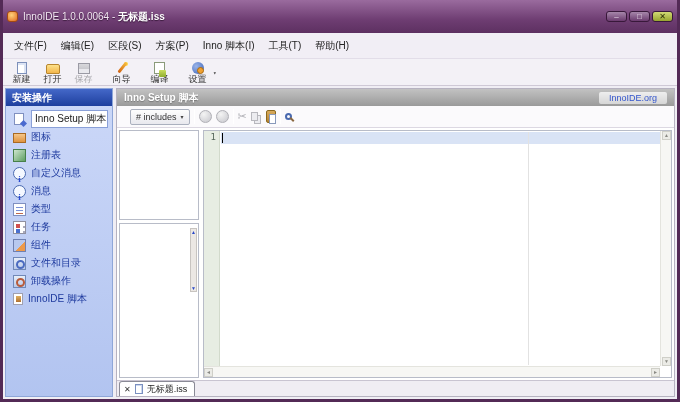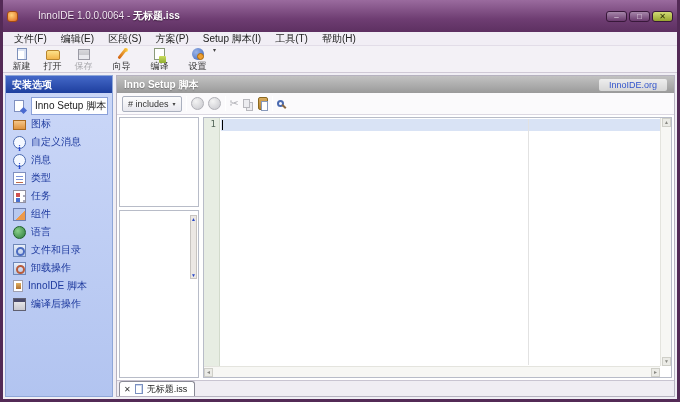--- a/index.html
+++ b/index.html
@@ -5,38 +5,38 @@
   html,body{margin:0;padding:0;background:#d8d4dc;}
   *{box-sizing:border-box;}
   .window{
     position:relative;width:680px;height:402px;
     border:3px solid #532a56;border-top:none;
     background:#f0eef4;
     font-family:"Liberation Sans","DejaVu Sans",sans-serif;
     display:flex;flex-direction:column;overflow:hidden;
   }
   
-  .titlebar{height:16px;flex:none;display:flex;align-items:center;gap:20px;
-    background:linear-gradient(#9a6b9e,#6e3d72 60%,#5d3061);padding:16px 4px;}
+  .titlebar{height:33px;flex:none;display:flex;align-items:center;gap:5px;
+    background:linear-gradient(#9a6b9e,#6e3d72 60%,#5d3061);padding:0 4px;}
   .appicon{width:11px;height:11px;flex:none;border-radius:3px;border:1px solid #a34a12;
     background:radial-gradient(circle at 40% 35%,#ffd27a,#e06a20);}
   .title{color:#f2e6f2;font-size:10px;white-space:nowrap;flex:1;text-shadow:0 1px 1px #3a1a3c;}
   .title b{color:#ffffff;}
   .wbtns{display:flex;gap:2px;}
   .wbtn{width:21px;height:11px;border-radius:3px;border:1px solid #38183a;
     background:linear-gradient(#a687aa,#6a3a6e);color:#efe2ef;font-size:8px;line-height:9px;
     text-align:center;cursor:default;}
   .wbtn.close{background:linear-gradient(#d2da74,#97a530);color:#2e3208;font-weight:bold;}
   
-  .menubar{height:14px;flex:none;display:flex;align-items:center;background:#f1eef5;
+  .menubar{height:26px;flex:none;display:flex;align-items:center;background:#f1eef5;
     border-bottom:1px solid #e2dde8;padding:4px 4px;}
   .menu-item{font-size:10px;color:#222;padding:0 7px;line-height:13px;}
   
-  .toolbar{height:27px;flex:none;display:flex;align-items:flex-start;background:#f3f1f6;
-    border-bottom:1px solid #cfc9d6;padding:0 3px;}
+  .toolbar{height:27px;flex:none;display:flex;align-items:flex-end;background:#f3f1f6;
+    border-bottom:1px solid #cfc9d6;padding:0 3px;font-family:Liberation Mono, monospace;}
   .tbtn{width:31px;display:flex;flex-direction:column;align-items:center;justify-content:flex-start;
     padding-top:1px;}
   .tlabel{font-size:9px;color:#333;line-height:10px;}
   .tbtn.disabled .tlabel{color:#a8a8ac;}
   .tsep{width:1px;background:#d6d0de;margin:3px 3px;border-right:1px solid #fbfafd;}
   .tico{height:14px;display:flex;align-items:center;justify-content:center;position:relative;}
   .tico-new{width:10px;height:12px;background:#fff;border:1px solid #7d90ba;
     box-shadow:inset -2px 2px 0 #dce4f4;}
   .tico-open{width:14px;height:10px;margin-top:2px;border-radius:2px 2px 1px 1px;
     background:linear-gradient(#fde28a,#f2b64b);border:1px solid #b8862e;}
@@ -105,21 +105,21 @@
   .main{flex:1;display:flex;flex-direction:column;border:1px solid #b6b2c0;background:#fff;min-width:0;}
   .main-header{height:17px;flex:none;display:flex;align-items:center;
     background:linear-gradient(#c2c2c2,#9a9a9a);padding:0 7px;}
   .mh-title{color:#fff;font-size:10px;font-weight:bold;flex:1;text-shadow:0 1px 1px #777;}
   .mh-link{font-size:9px;color:#3355cc;background:linear-gradient(#eee,#d6d6d6);
     padding:1px 10px;border-radius:2px;cursor:pointer;}
   .subtoolbar{height:22px;flex:none;display:flex;align-items:center;gap:4px;
     background:#fbfafc;border-bottom:1px solid #dcd8e2;padding:0 5px;}
   .inc-btn{display:flex;align-items:center;gap:4px;height:16px;padding:0 5px;font-size:9px;color:#333;
     background:linear-gradient(#fdfdfd,#e8e8ee);border:1px solid #aab0be;border-radius:2px;
-    font-family:inherit;}
+    font-family:inherit;margin-left:8px;}
   .inc-btn .caret{font-size:6px;color:#444;}
   .stsep{width:1px;height:15px;background:#d8d4de;border-right:1px solid #fff;}
   .navbtn{width:13px;height:13px;border-radius:50%;border:1px solid #b0b0b6;
     background:radial-gradient(circle at 35% 30%,#f4f4f4,#c6c6cc);}
   .cutico{font-size:11px;color:#b0b0b6;line-height:13px;}
   .copyico{width:7px;height:9px;border:1px solid #b8b8be;background:#ececf0;
     box-shadow:3px 3px 0 -1px #ececf0,3px 3px 0 0 #b8b8be;margin-right:4px;}
   .pasteico{width:10px;height:13px;background:linear-gradient(#d8ab5e,#b5822f);
     border:1px solid #8a6820;border-radius:2px;position:relative;}
   .pasteico::after{content:"";position:absolute;left:2px;top:3px;width:5px;height:8px;
@@ -182,21 +182,21 @@
       <span class="wbtn">□</span>
       <span class="wbtn close">✕</span>
     </span>
   </div>
 
   <div class="menubar">
     <span class="menu-item">文件(F)</span>
     <span class="menu-item">编辑(E)</span>
     <span class="menu-item">区段(S)</span>
     <span class="menu-item">方案(P)</span>
-    <span class="menu-item">Setup 脚本(I)</span>
+    <span class="menu-item">Inno 脚本(I)</span>
     <span class="menu-item">工具(T)</span>
     <span class="menu-item">帮助(H)</span>
   </div>
 
   <div class="toolbar">
     <div class="tbtn">
       <span class="tico">
           <span class="tico-new"></span>
         </span>
       <span class="tlabel">新建</span>
@@ -233,69 +233,65 @@
       <span class="tlabel">设置</span>
     </div>
     <div class="caretbtn">
       <span>▾</span>
     </div>
   </div>
 
   <div class="workspace">
 
     <div class="sidebar">
-      <div class="sb-header">安装选项</div>
+      <div class="sb-header">安装操作</div>
       <div class="sb-list">
         <div class="sb-item sel">
           <span class="sico si-script"></span>
           <span class="sb-label">Inno Setup 脚本</span>
         </div>
         <div class="sb-item">
           <span class="sico si-foldero"></span>
           <span class="sb-label">图标</span>
         </div>
         <div class="sb-item">
+          <span class="sico si-reg"></span>
+          <span class="sb-label">注册表</span>
+        </div>
+        <div class="sb-item">
           <span class="sico si-msg"></span>
           <span class="sb-label">自定义消息</span>
         </div>
         <div class="sb-item">
           <span class="sico si-msg"></span>
           <span class="sb-label">消息</span>
         </div>
         <div class="sb-item">
           <span class="sico si-types"></span>
           <span class="sb-label">类型</span>
         </div>
         <div class="sb-item">
           <span class="sico si-task"></span>
           <span class="sb-label">任务</span>
         </div>
         <div class="sb-item">
           <span class="sico si-comp"></span>
           <span class="sb-label">组件</span>
         </div>
         <div class="sb-item">
-          <span class="sico si-globe"></span>
-          <span class="sb-label">语言</span>
-        </div>
-        <div class="sb-item">
           <span class="sico si-setup"></span>
           <span class="sb-label">文件和目录</span>
         </div>
         <div class="sb-item">
           <span class="sico si-unsetup"></span>
           <span class="sb-label">卸载操作</span>
         </div>
         <div class="sb-item">
           <span class="sico si-pascal"></span>
           <span class="sb-label">InnoIDE 脚本</span>
-        </div>
-        <div class="sb-item">
-          <span class="sico si-console"></span>
-          <span class="sb-label">编译后操作</span>
         </div>
       </div>
     </div>
 
     <div class="main">
       <div class="main-header">
         <span class="mh-title">Inno Setup 脚本</span>
         <span class="mh-link">InnoIDE.org</span>
       </div>
 

